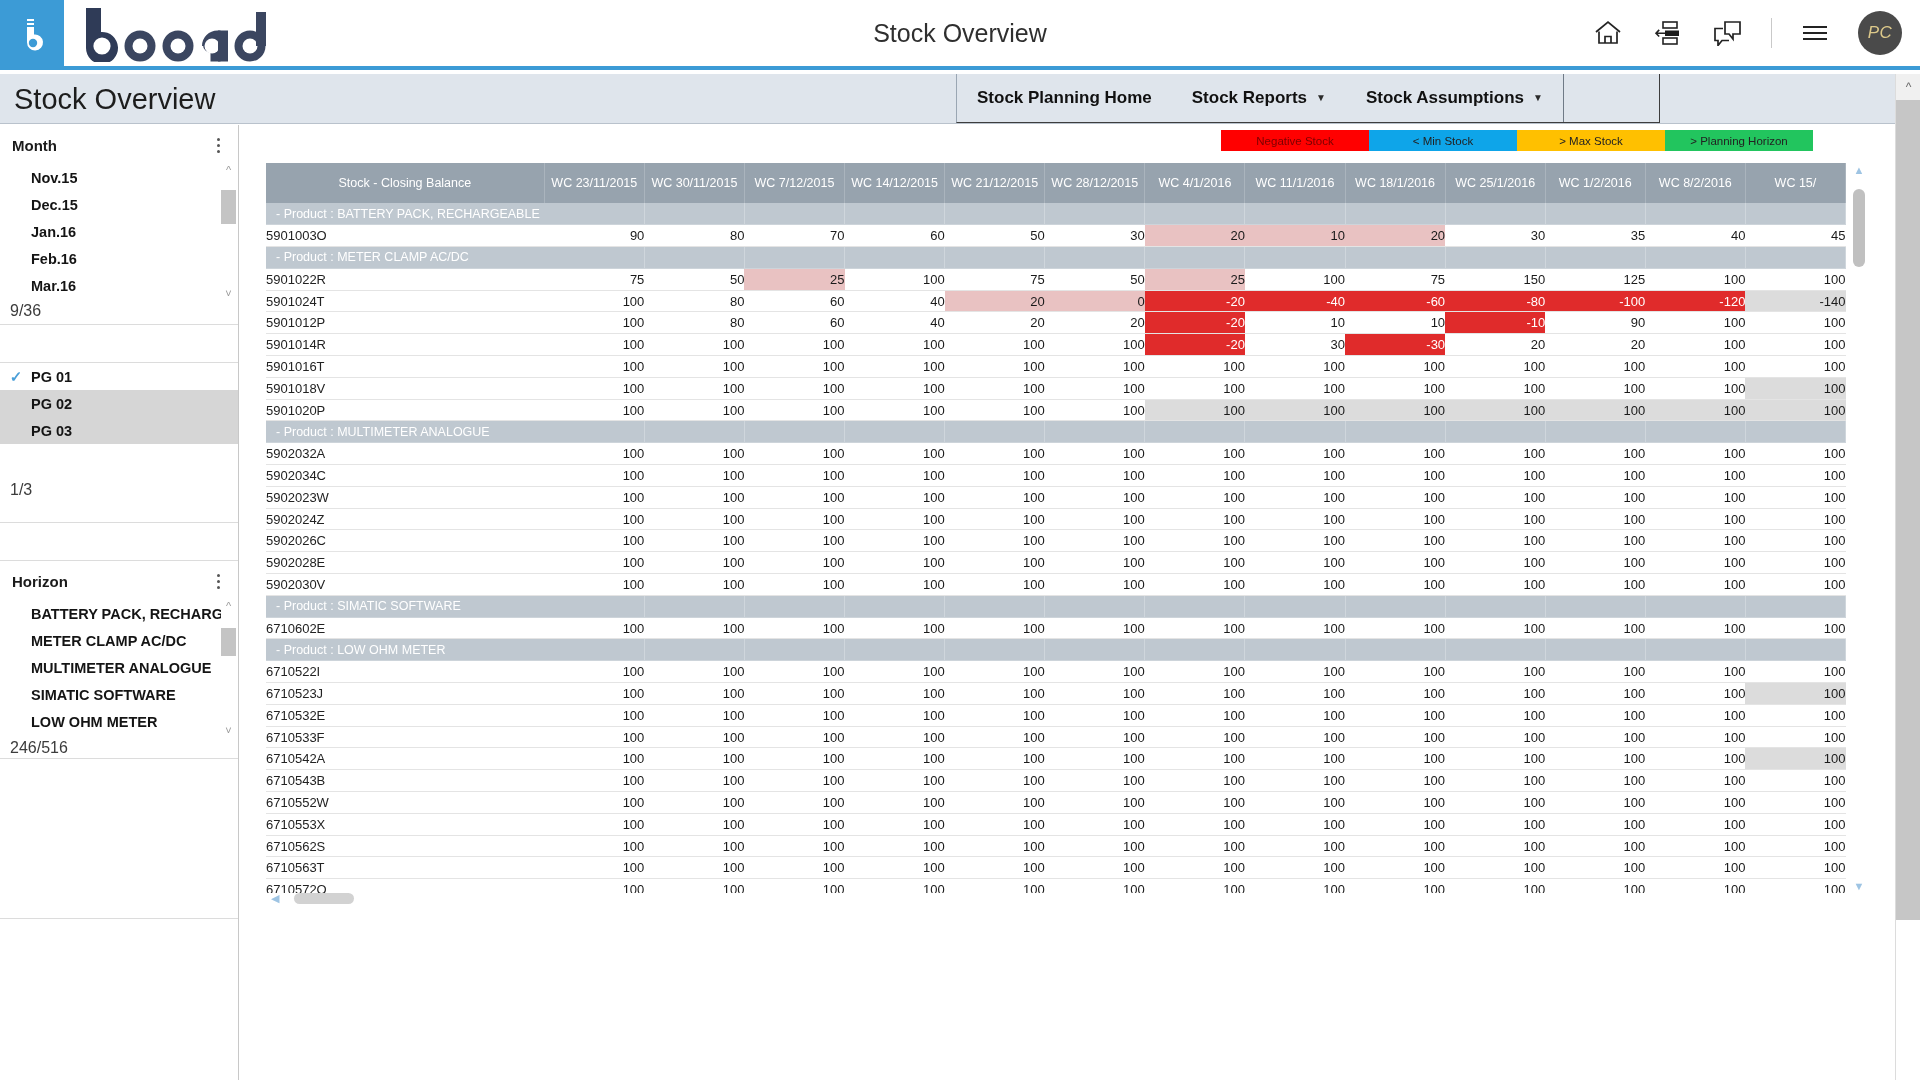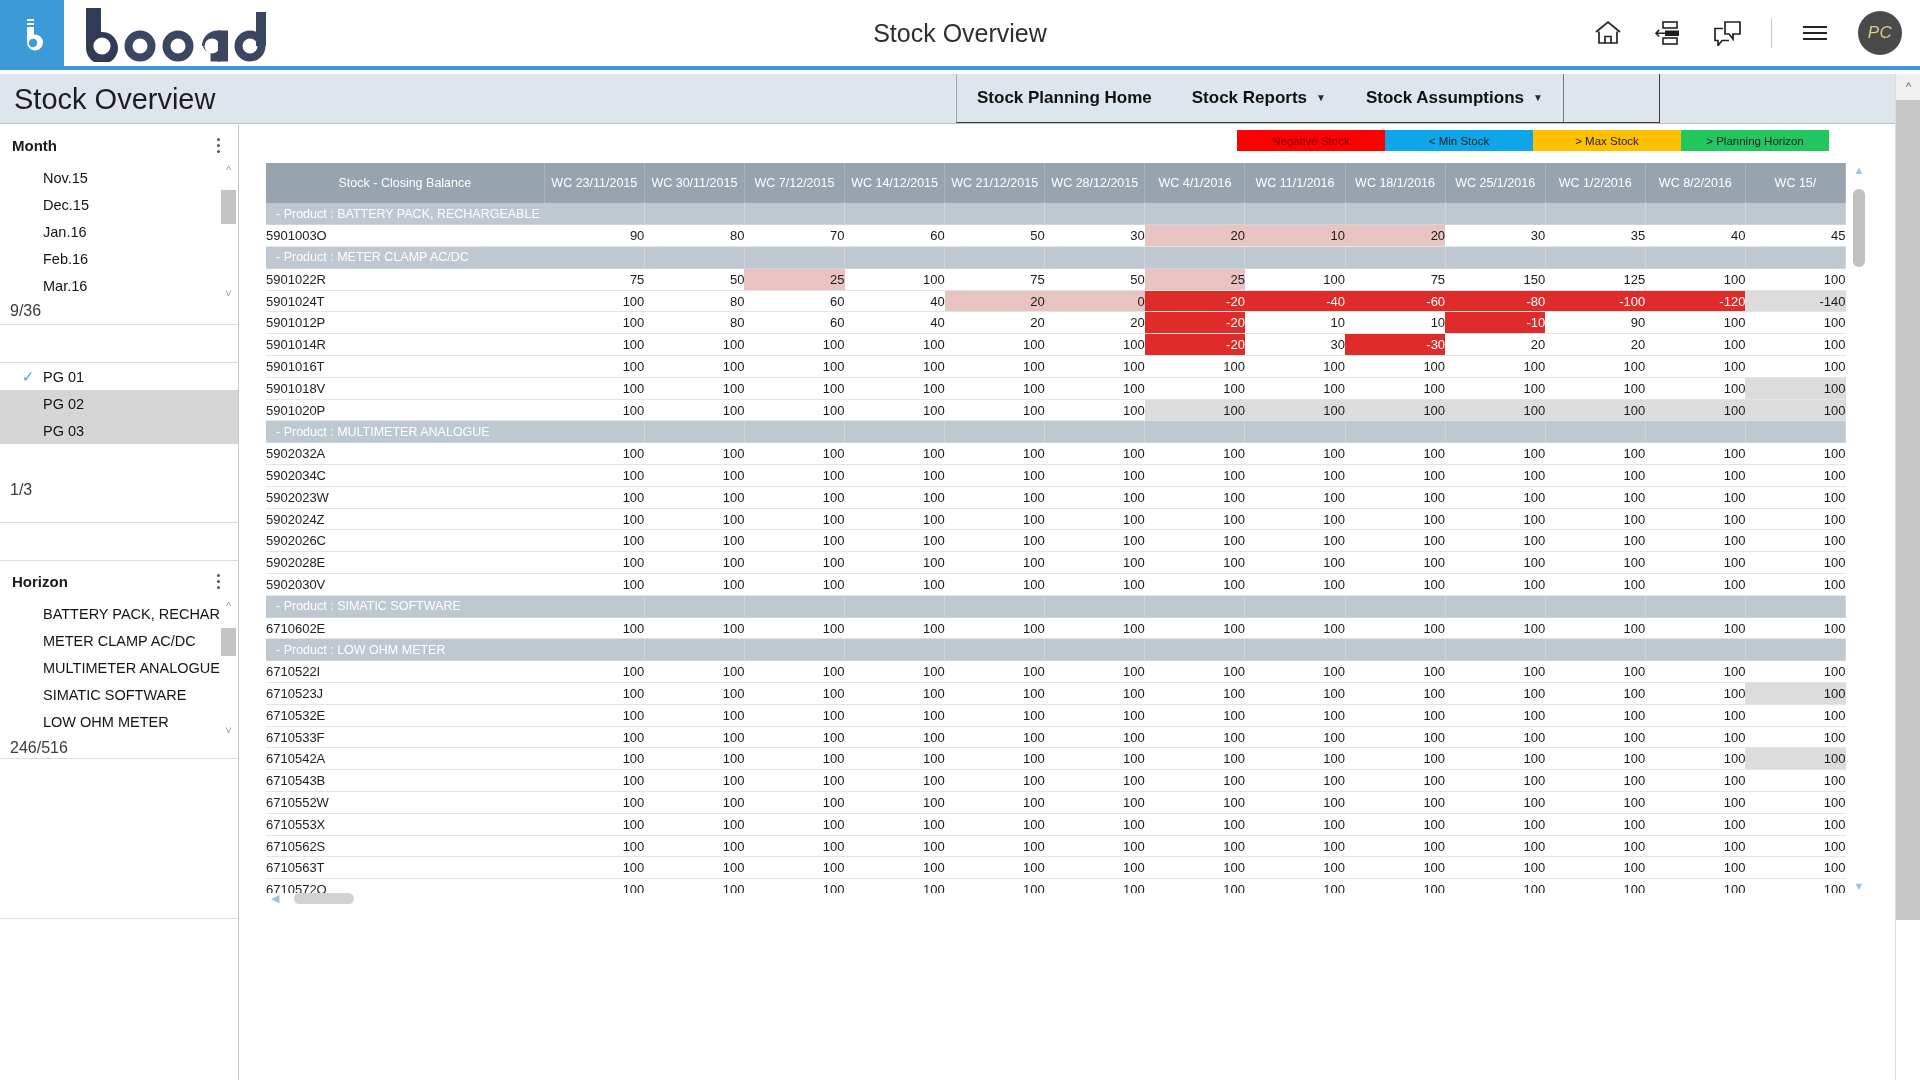--- a/index.html
+++ b/index.html
@@ -95,22 +95,22 @@
   .panel-head {
     display:flex; align-items:center; justify-content:space-between;
     padding:9px 12px 7px 12px;
   }
   .panel-title { font-size:15px; font-weight:bold; color:#1b1b1b; }
   .kebab { display:flex; flex-direction:column; gap:3px; padding:4px 6px; cursor:pointer; }
   .kebab i { width:3px; height:3px; background:#555; border-radius:50%; display:block; }
   .plist { position:relative; }
   .pitem {
     display:flex; align-items:center; gap:7px;
-    height:27px; padding-left:20px;
-    font-size:14.5px; font-weight:normal; color:#141414;
+    height:27px; padding-left:8px;
+    font-size:14.5px; font-weight:bold; color:#141414;
     cursor:pointer; white-space:nowrap; overflow:hidden;
   }
   .pitem .tick { width:16px; color:#4a9fd8; font-size:15px; flex:none; text-align:center; }
   .pitem.sel { background:#d6d6d6; }
   .pitem .lbl { overflow:hidden; text-overflow:ellipsis; }
   .pcount { font-size:16px; color:#3c3c3c; padding:3px 0 6px 10px; }
   .mini-scroll {
     position:absolute; right:2px; width:15px;
     background:#fff;
     display:flex; flex-direction:column; align-items:center;
@@ -118,21 +118,21 @@
   .mini-scroll .ar { color:#9a9a9a; font-size:11px; line-height:12px; }
   .mini-scroll .track { flex:1; width:15px; background:#ffffff; position:relative; }
   .mini-scroll .thumb { position:absolute; left:0; width:15px; background:#c4c4c4; }
   .panel-gap { height:38px; background:#fff; border-bottom:1px solid #dcdcdc; }
 
   
   #report {
     position:absolute; left:266px; top:130px; width:1604px; height:760px;
   }
   #legend {
-    position:absolute; right:41px; top:0; height:37px; display:flex;
+    position:absolute; right:57px; top:0; height:37px; display:flex;
     font-size:11.5px;
   }
   .lg { display:flex; align-items:center; justify-content:center; height:21px; width:148px; }
   .lg.neg { background:#FF0000; color:#7a0000; }
   .lg.min { background:#0ea5e9; color:#222; }
   .lg.max { background:#FFC000; color:#222; }
   .lg.hor { background:#22c55e; color:#222; }
 
   #grid {
     position:absolute; left:0; top:33px; width:1604px; height:730px;

